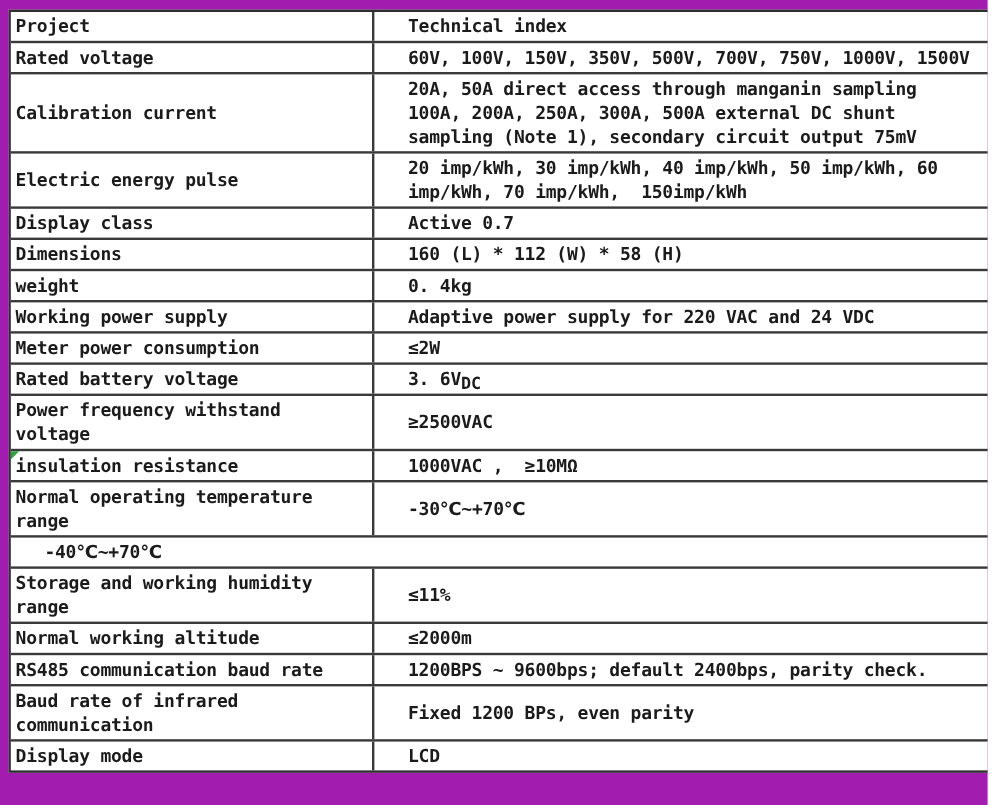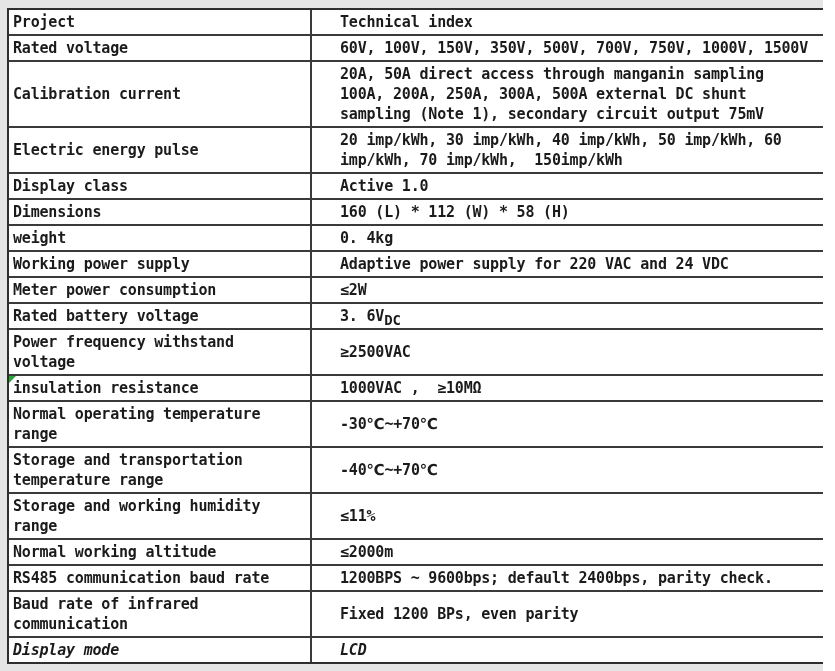--- a/index.html
+++ b/index.html
@@ -4,21 +4,21 @@
 <style>
   html, body {
     margin: 0;
     padding: 0;
     background: #ffffff;
   }
   .page {
     position: relative;
     width: 823px;
     height: 671px;
-    background: #e5e5e5;
+    background: #a21caf;
     overflow: hidden;
   }
   .spec-table {
     position: absolute;
     left: 7px;
     top: 8px;
     width: 823px;
     box-sizing: border-box;
     border: 2px solid #2e2e2e;
     background: #ffffff;
@@ -26,21 +26,21 @@
     font-weight: bold;
     font-size: 15px;
     line-height: 20px;
     letter-spacing: -0.2px;
     color: #1b1b1b;
   }
   .row {
     display: flex;
     border-bottom: 2px solid #3a3a3a;
   }
-  .row:last-child { border-bottom: none; font-style: italic; }
+  .row:last-child { border-bottom: none; }
   #rows .row:last-child { border-bottom: none; }
   .cell {
     display: flex;
     align-items: center;
     box-sizing: border-box;
     min-height: 24px;
     padding: 2px 6px 2px 4px;
     position: relative;
   }
   .cell.project {
@@ -117,21 +117,21 @@
 imp/kWh, 70 imp/kWh,  150imp/kWh</span>
 
     </div>
   </div>
 
   <div class="row">
     <div class="cell project">
       <span class="txt">Display class</span>
     </div>
     <div class="cell index">
-      <span class="txt">Active 1.0</span>
+      <span class="txt">Active 0.7</span>
 
     </div>
   </div>
 
   <div class="row">
     <div class="cell project">
       <span class="txt">Dimensions</span>
     </div>
     <div class="cell index">
       <span class="txt">160 (L) * 112 (W) * 58 (H)</span>
@@ -206,24 +206,20 @@
       <span class="txt">Normal operating temperature
 range</span>
     </div>
     <div class="cell index">
       <span class="txt">-30℃~+70℃</span>
 
     </div>
   </div>
 
   <div class="row">
-    <div class="cell project">
-      <span class="txt">Storage and transportation
-temperature range</span>
-    </div>
     <div class="cell index">
       <span class="txt">-40℃~+70℃</span>
 
     </div>
   </div>
 
   <div class="row">
     <div class="cell project">
       <span class="txt">Storage and working humidity
 range</span>

